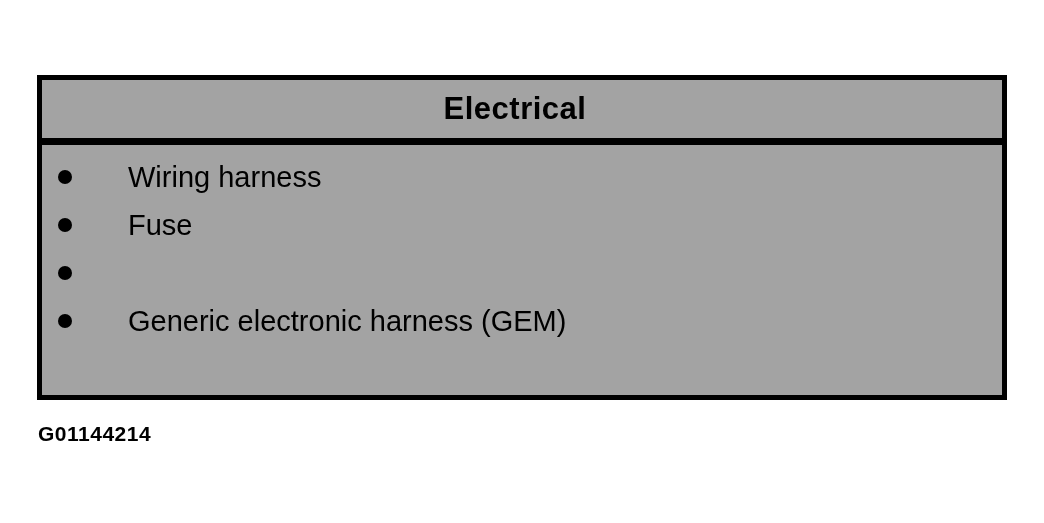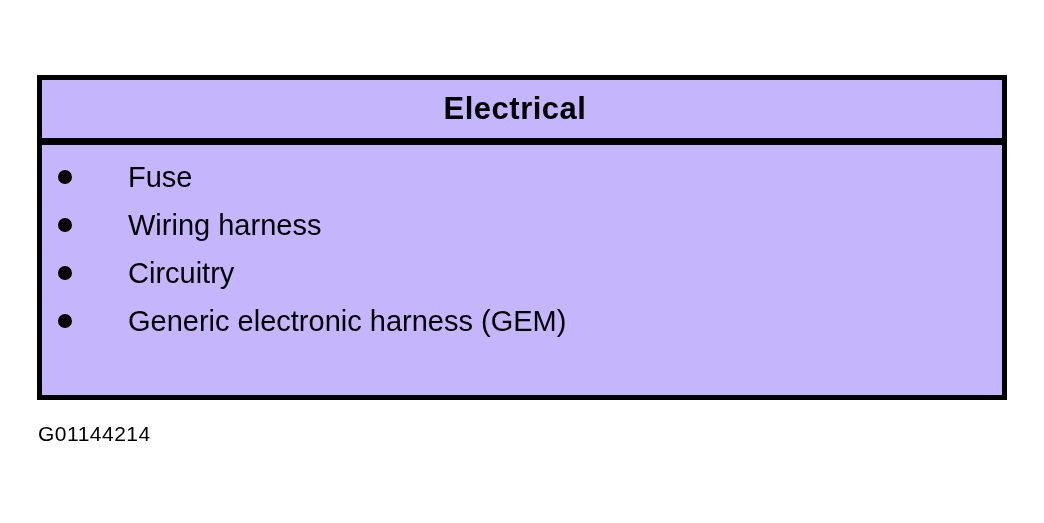--- a/index.html
+++ b/index.html
@@ -15,21 +15,21 @@
     position: relative;
     overflow: hidden;
   }
   .table-box {
     position: absolute;
     left: 37px;
     top: 75px;
     width: 960px;
     height: 315px;
     border: 5px solid #000000;
-    background: #c4b5fd;
+    background: #a3a3a3;
   }
   .table-header {
     height: 58px;
     border-bottom: 7px solid #000000;
     display: flex;
     align-items: center;
     justify-content: center;
   }
   .table-title {
     font-size: 31px;
@@ -61,41 +61,41 @@
     font-size: 29px;
     line-height: 1;
     white-space: nowrap;
   }
   .figure-id {
     position: absolute;
     left: 38px;
     top: 422px;
     font-size: 21px;
     letter-spacing: 0.5px;
+    font-weight: bold;
   }
 </style>
 </head>
 <body>
 
 <div class="table-box">
   <div class="table-header">
     <span class="table-title">Electrical</span>
   </div>
   <ul class="item-list">
       <li class="list-item">
         <span class="bullet"></span>
+        <span class="item-text">Wiring harness</span>
+      </li>
+      <li class="list-item">
+        <span class="bullet"></span>
         <span class="item-text">Fuse</span>
       </li>
       <li class="list-item">
         <span class="bullet"></span>
-        <span class="item-text">Wiring harness</span>
-      </li>
-      <li class="list-item">
-        <span class="bullet"></span>
-        <span class="item-text">Circuitry</span>
       </li>
       <li class="list-item">
         <span class="bullet"></span>
         <span class="item-text">Generic electronic harness (GEM)</span>
       </li>
     </ul>
 </div>
 
 <div class="figure-id">G01144214</div>
 

